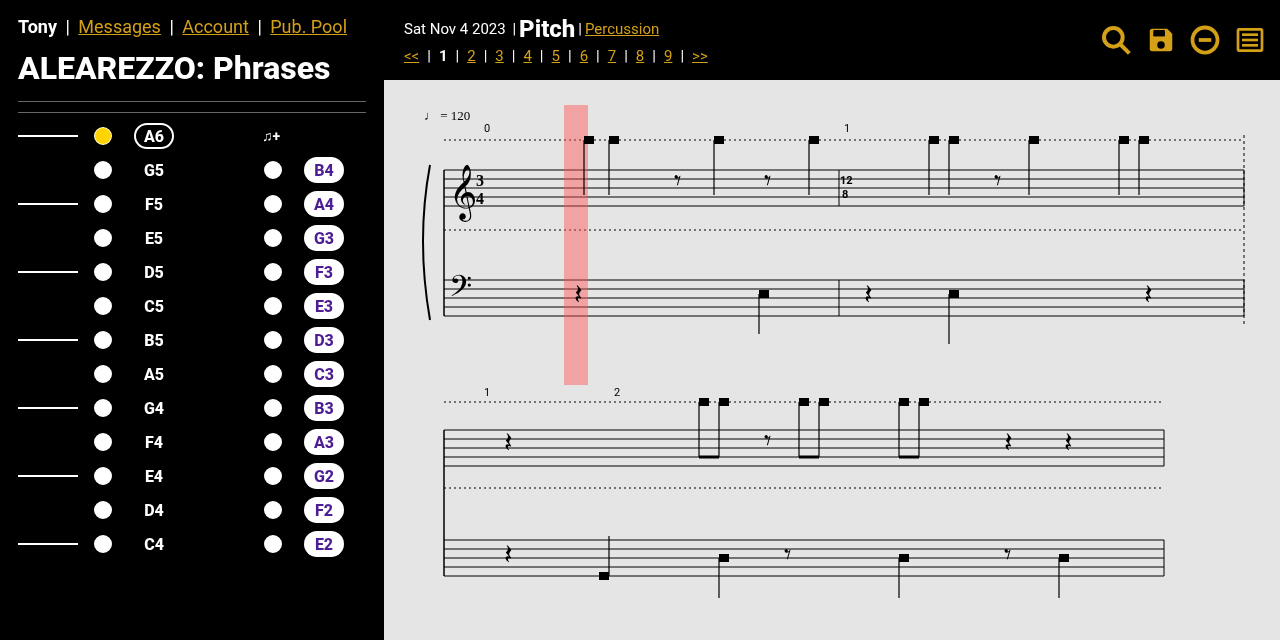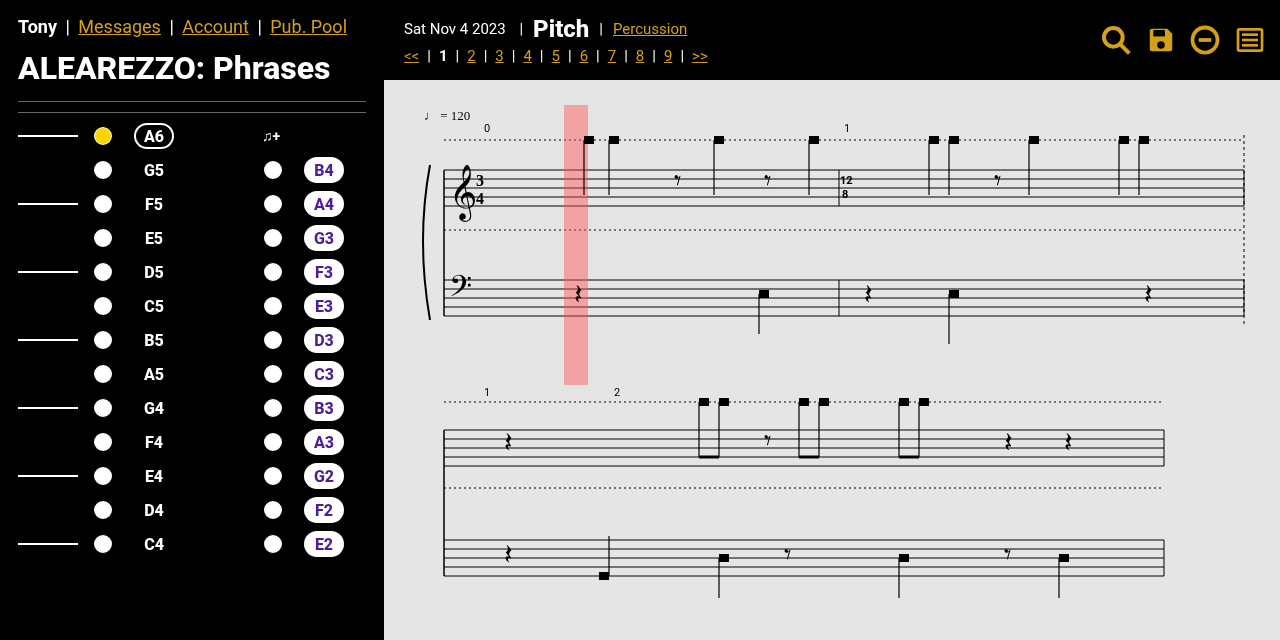--- a/index.html
+++ b/index.html
@@ -78,21 +78,21 @@
     height: 80px;
     display: flex;
     align-items: center;
     padding: 0 14px 0 20px;
   }
   .topbar-left {
     display: flex; flex-direction: column; gap: 4px;
     font-size: 15px;
     margin-right: auto;
   }
-  .topbar-left .row1 { display: flex; align-items: center; gap: 10px; }
+  .topbar-left .row1 { display: flex; align-items: center; gap: 3px; }
   .topbar-left .row1 .sep { color: #fff; }
   .topbar-left .row1 .strong { font-weight: 800; font-size: 24px; }
   .topbar-left .row2 { display: flex; align-items: center; gap: 8px; font-size: 15px; }
   .topbar-left .row2 .sep { color: #fff; }
   .topbar-left .row2 .curr { color: #fff; font-weight: 700; }
 
   
   .player {
     display: flex; align-items: center; gap: 12px;
     background: #1a1a1a;

